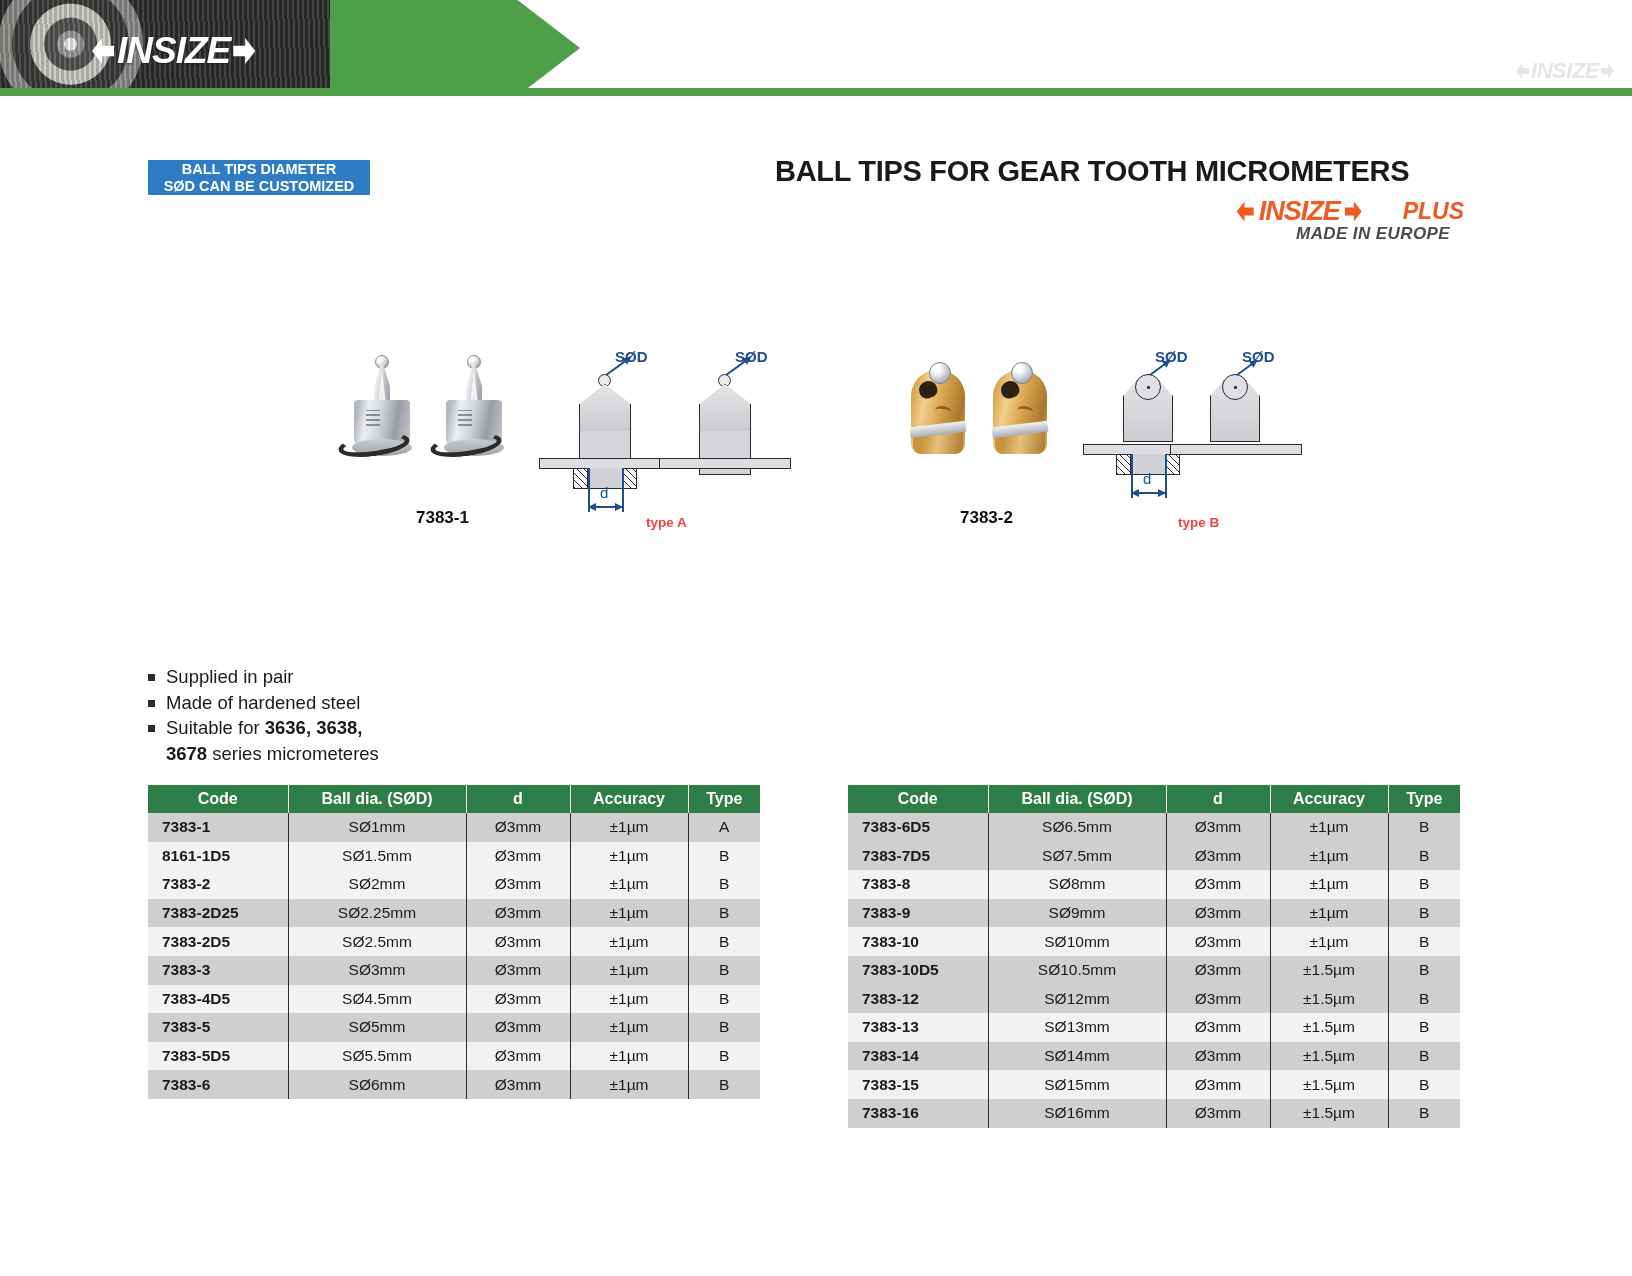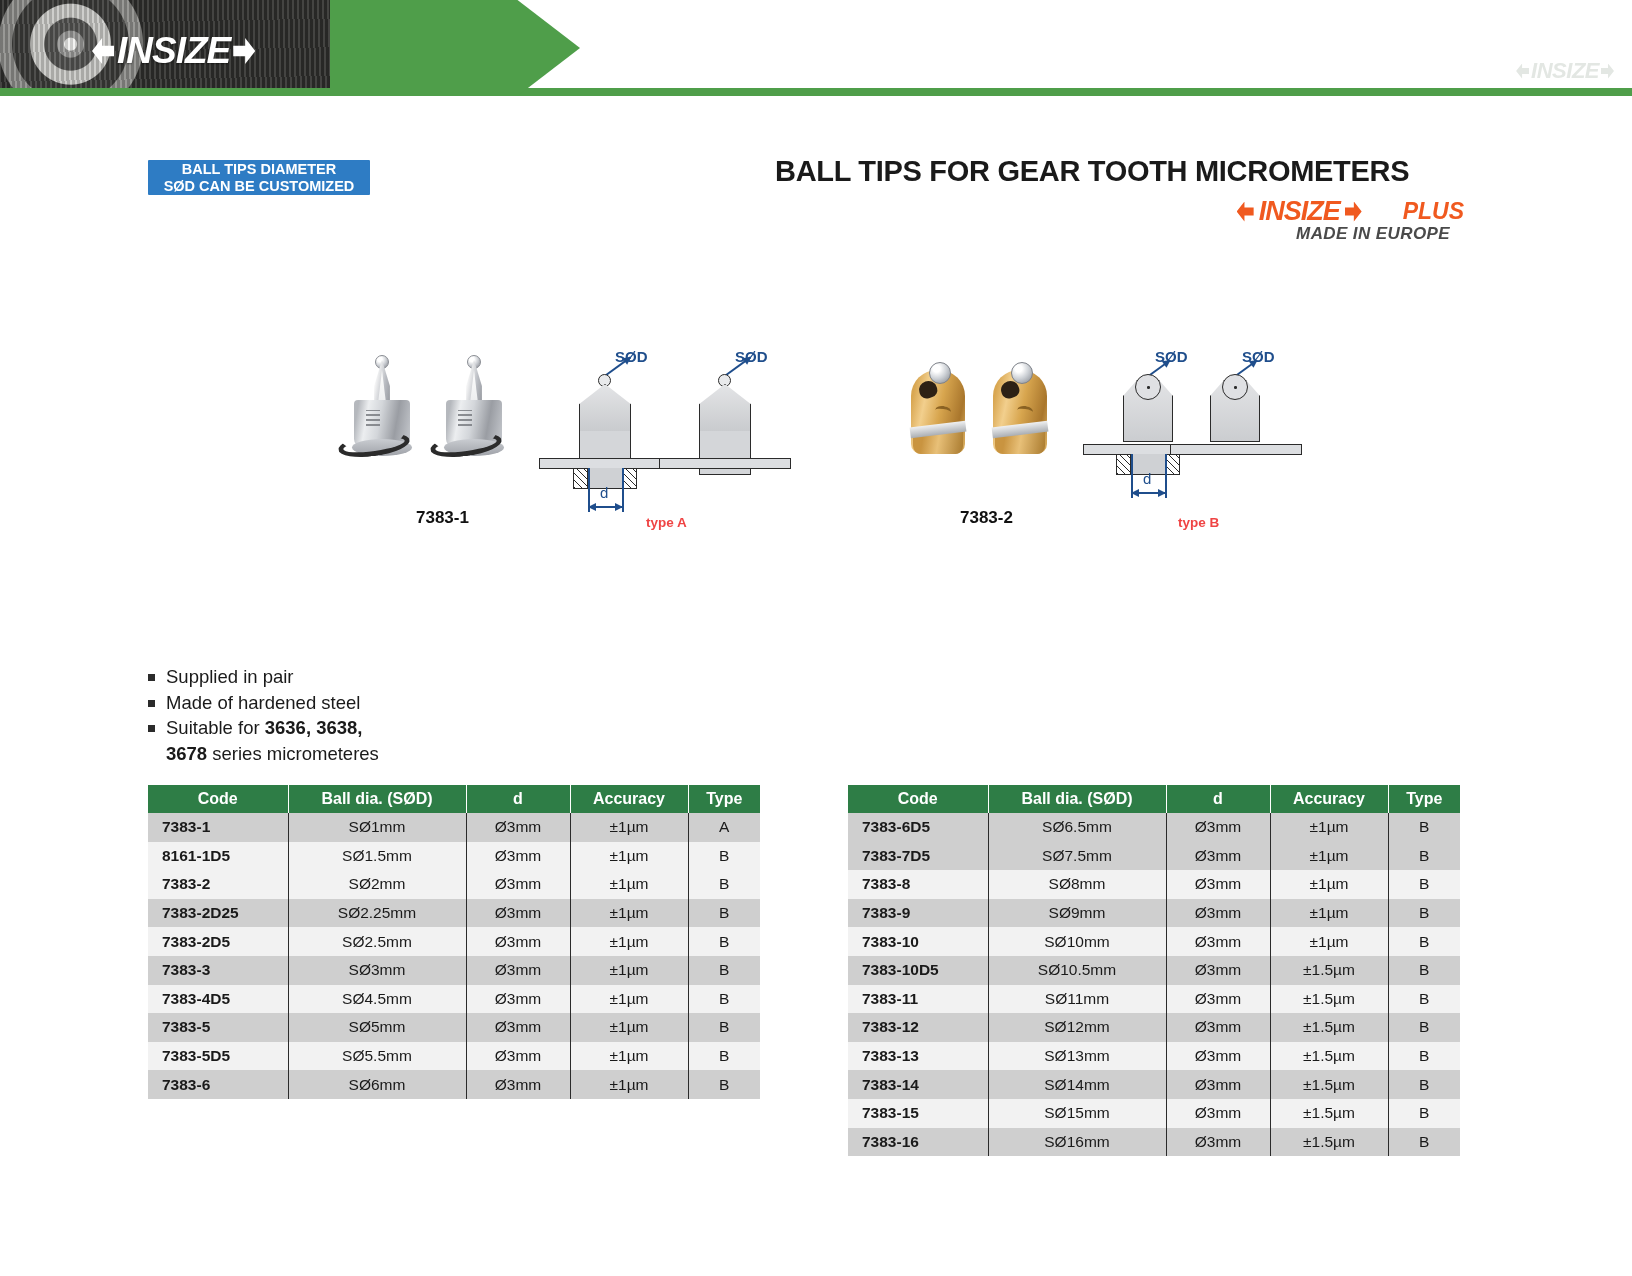--- a/index.html
+++ b/index.html
@@ -532,27 +532,20 @@
         <td>±1µm</td>
         <td>B</td>
       </tr>
       <tr class="odd">
         <td class="code">7383-10D5</td>
         <td>SØ10.5mm</td>
         <td>Ø3mm</td>
         <td>±1.5µm</td>
         <td>B</td>
       </tr>
-      <tr class="even">
-        <td class="code">7383-11</td>
-        <td>SØ11mm</td>
-        <td>Ø3mm</td>
-        <td>±1.5µm</td>
-        <td>B</td>
-      </tr>
       <tr class="odd">
         <td class="code">7383-12</td>
         <td>SØ12mm</td>
         <td>Ø3mm</td>
         <td>±1.5µm</td>
         <td>B</td>
       </tr>
       <tr class="even">
         <td class="code">7383-13</td>
         <td>SØ13mm</td>

